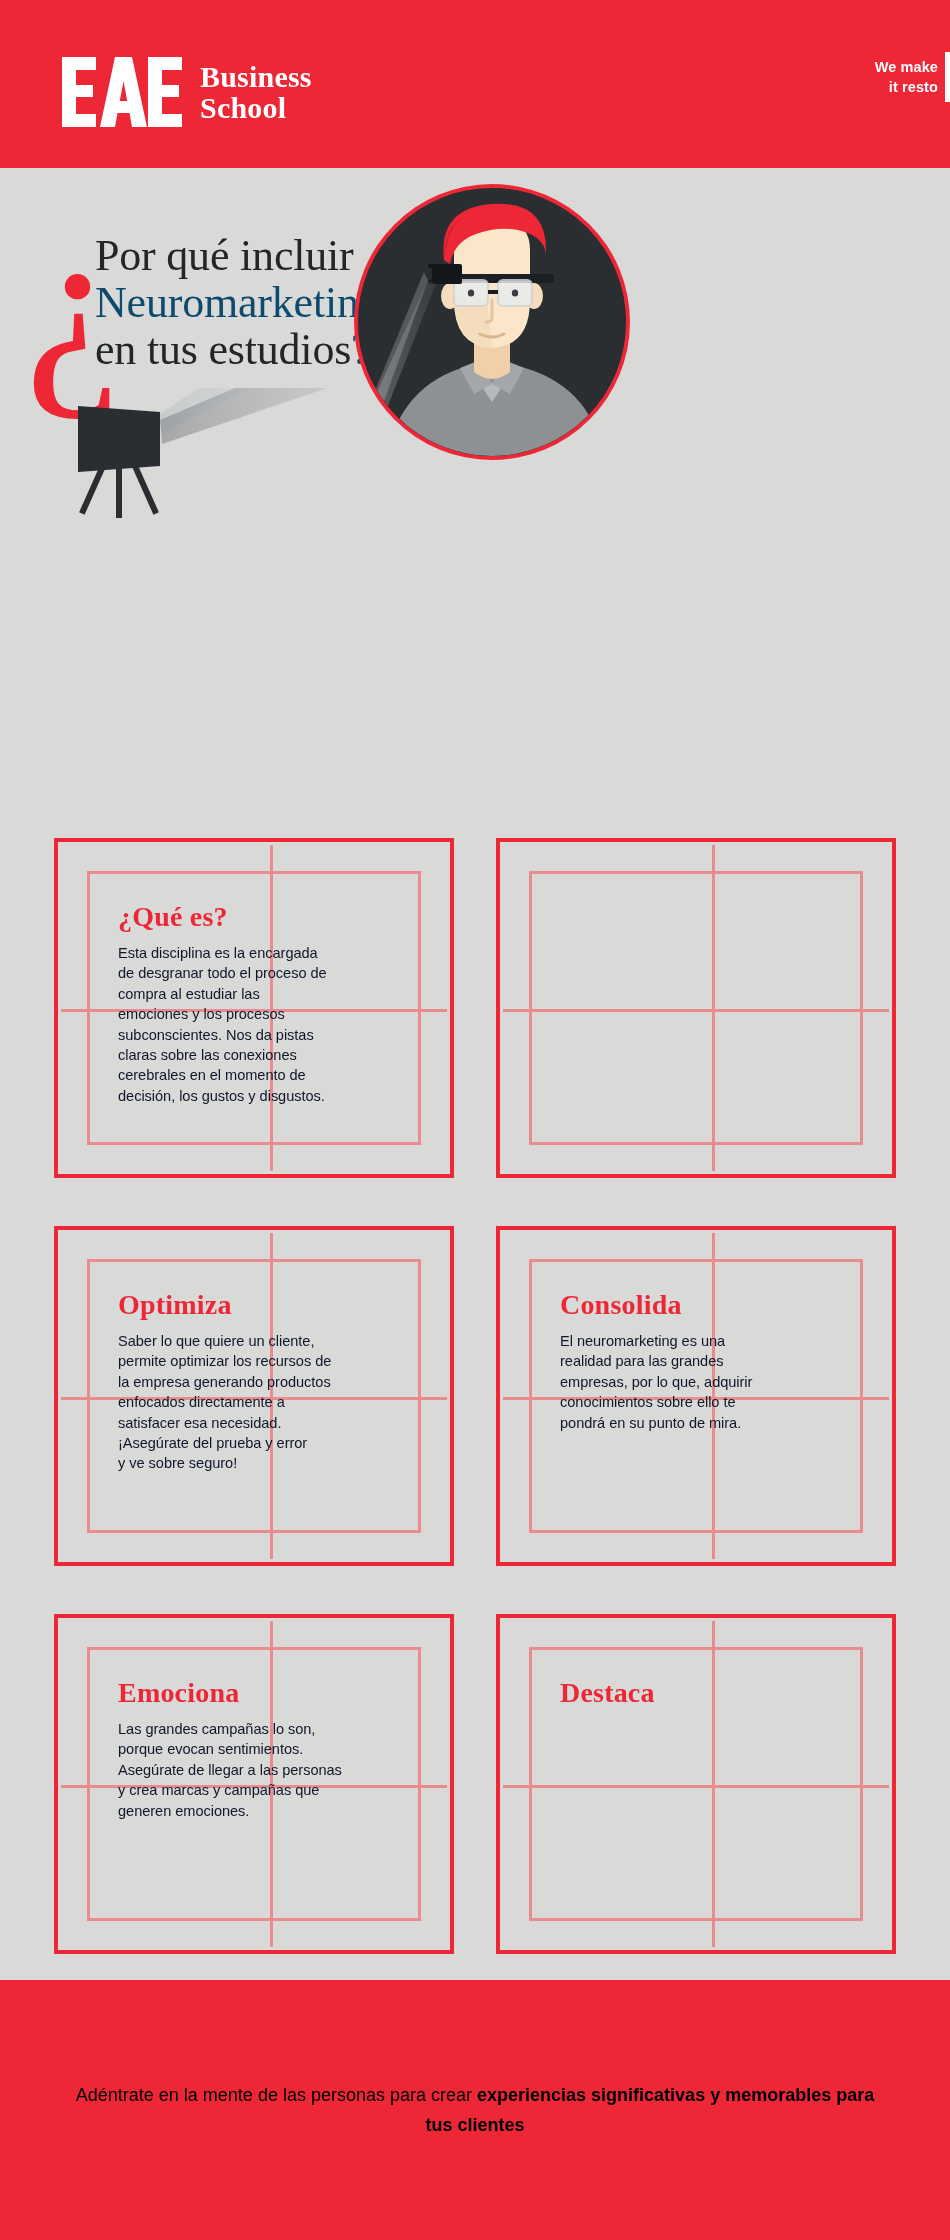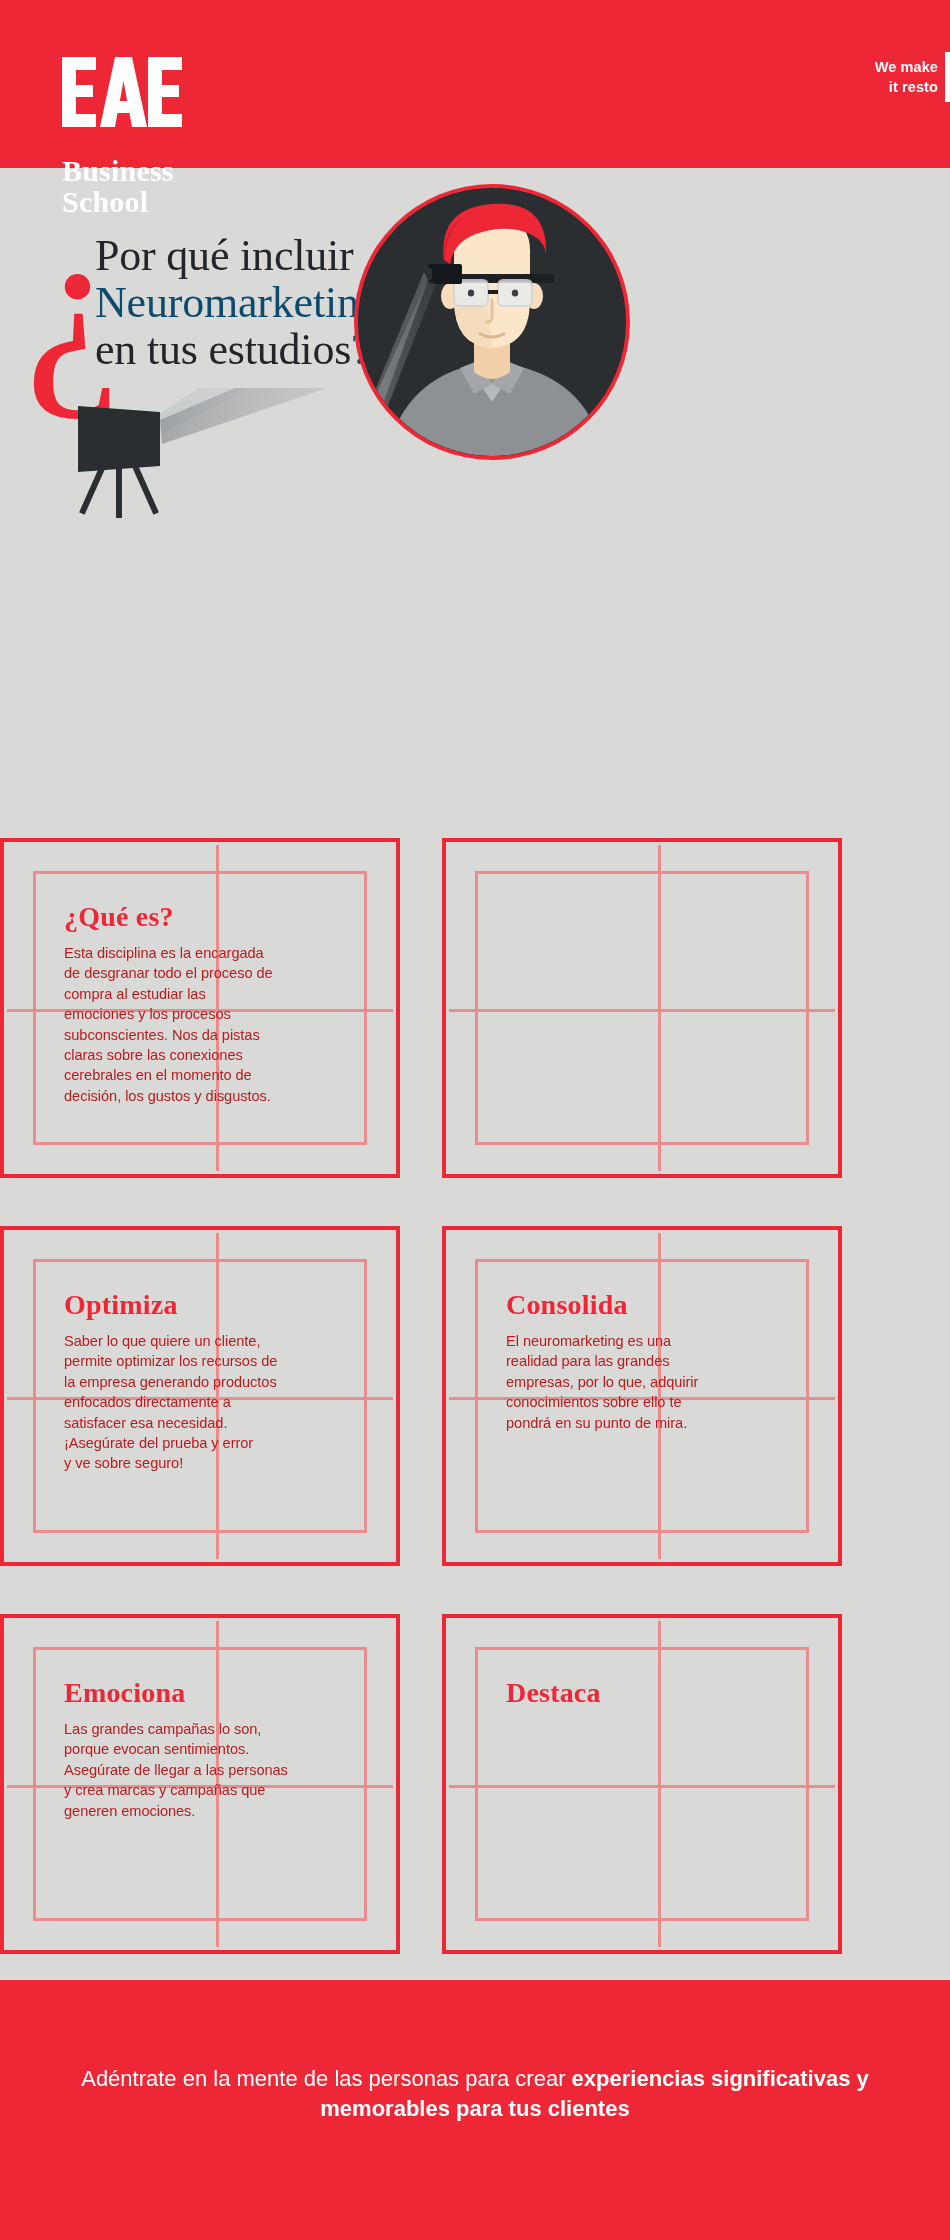--- a/index.html
+++ b/index.html
@@ -17,21 +17,21 @@
     overflow:hidden;
   }
 
   
   .header{
     position:absolute;left:0;top:0;width:950px;height:168px;
     background:#ee2737;
   }
   .logo{
     position:absolute;left:62px;top:55px;
-    display:flex;gap:26px;flex-direction:column;
+    display:flex;align-items:center;gap:18px;
   }
   .logo-mark{
     position:relative;width:120px;height:75px;
   }
   .logo-mark svg{display:block;}
   .logo-words{
     color:#ffffff;
     font-family:"Liberation Serif", serif;
     font-weight:bold;
     font-size:30px;
@@ -87,20 +87,21 @@
   
   .beamwrap{position:absolute;left:60px;top:220px;width:560px;height:300px;}
   .beamwrap svg{display:block;}
 
   
   .cards{
     position:absolute;left:0;top:838px;width:950px;
   }
   .row{
     display:flex;
+    justify-content:center;
     gap:42px;
     margin-bottom:48px;
   }
   .card{
     position:relative;
     width:400px;height:340px;
     border:4px solid #ee2737;
     box-sizing:border-box;
     background:transparent;
   }
@@ -124,38 +125,38 @@
     font-family:"Liberation Serif", serif;
     color:#ee2737;
     font-size:28px;
     line-height:30px;
     font-weight:bold;
     margin:0 0 11px 0;
     letter-spacing:.2px;
   }
   .card-text{
     font-family:"Liberation Sans", sans-serif;
-    color:#b91c1c;
+    color:#0f172a;
     font-size:14.6px;
     line-height:20.4px;
     margin:0;
     white-space:pre-line;
     letter-spacing:-.05px;
   }
 
   
   .footer{
     position:absolute;left:0;bottom:0;width:950px;height:260px;
     background:#ee2737;
   }
   .footer-text{
-    position:absolute;left:0;right:0;top:84px;
+    position:absolute;left:0;right:0;top:100px;
     text-align:center;
-    color:#ffffff;
-    font-size:22px;
+    color:#000000;
+    font-size:18px;
     line-height:30px;
     font-weight:normal;
     padding:0 70px;
     box-sizing:border-box;
   }
   .footer-text b{font-weight:bold;}
 </style>
 </head>
 <body>
 

